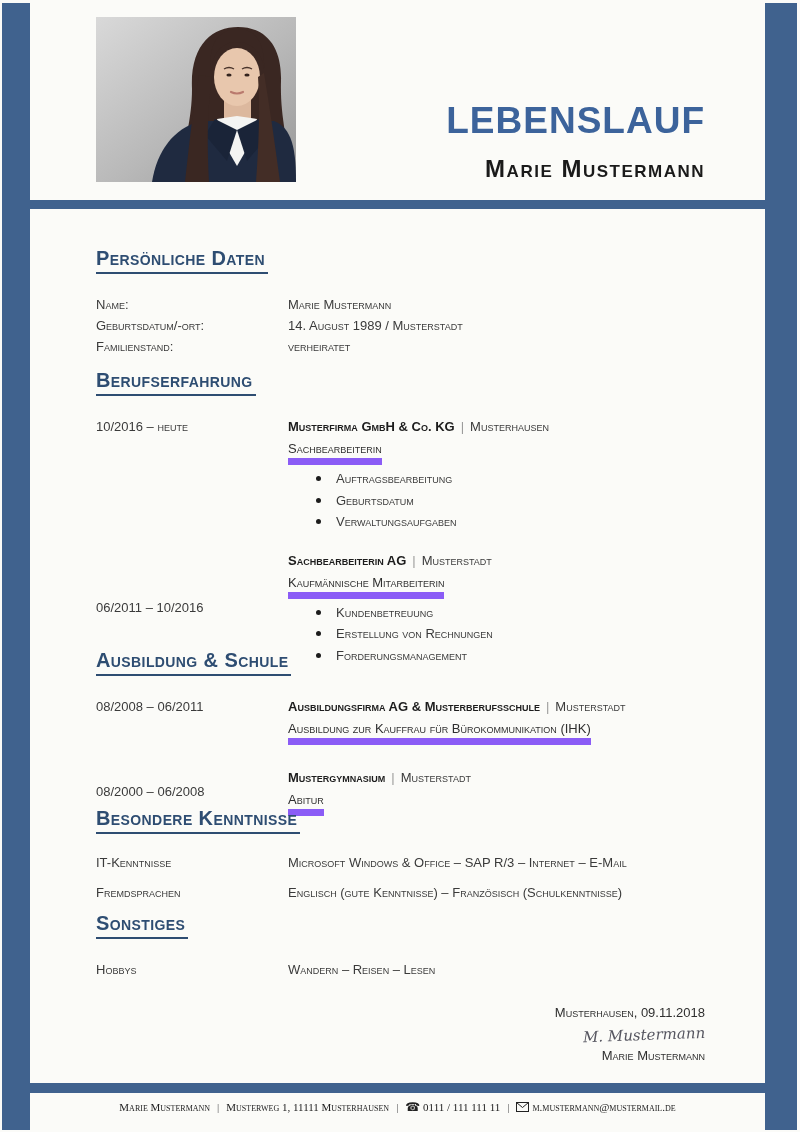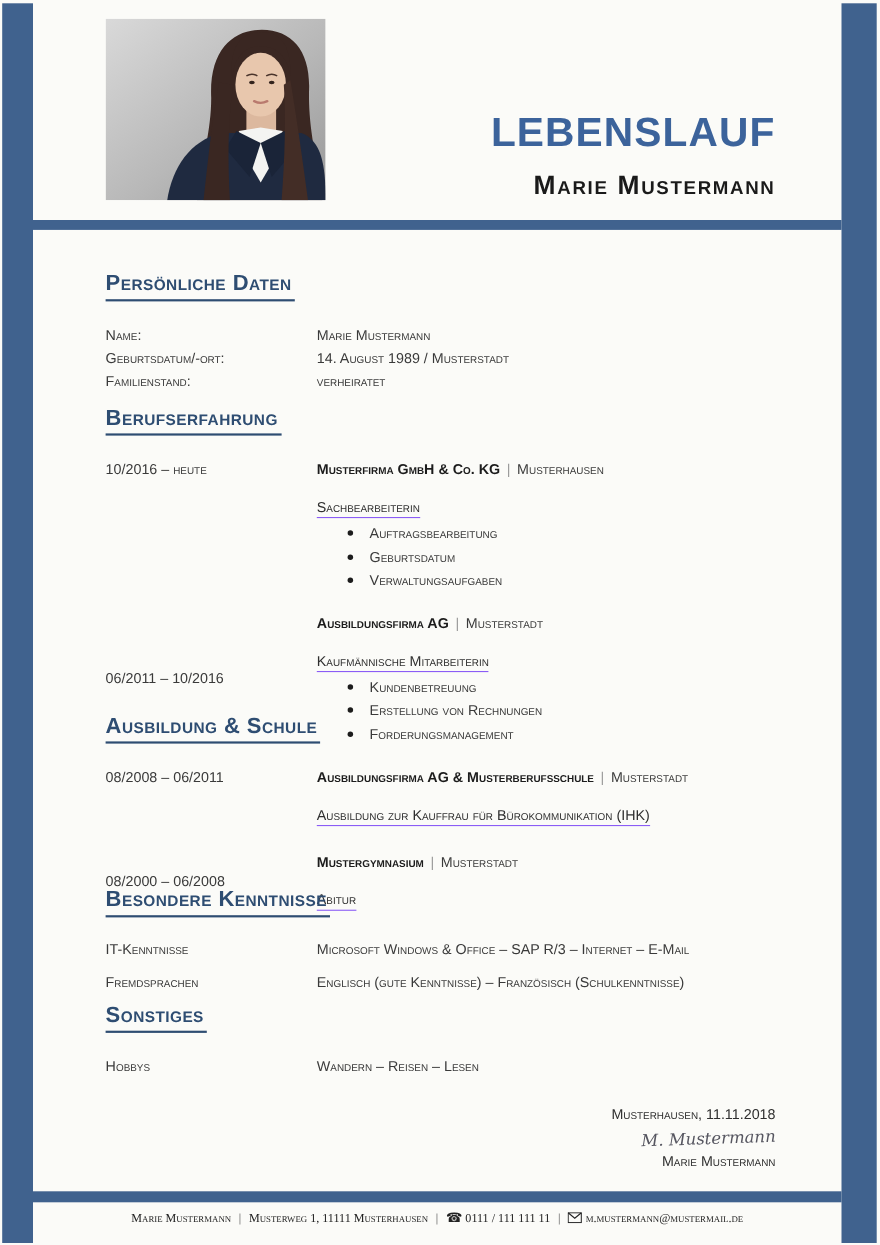--- a/index.html
+++ b/index.html
@@ -59,21 +59,21 @@
   .entry + .entry { margin-top:17px;align-items:center; }
   .sec-education .entry + .entry { margin-top:22px; }
   .entry .period { width:192px; flex-shrink:0; font-variant:small-caps; color:#3a3a3a; }
   .entry .details { flex:1; }
   .company-line { font-variant:small-caps; }
   .company { font-weight:bold; color:#1c1c1c; }
   .pipe { color:#9a9a9a; padding:0 6px; }
   .location { color:#3a3a3a; }
   .role {
     display:inline-block; font-variant:small-caps; color:#2f2f2f;
-    border-bottom:1px solid #8b5cf6; line-height:19px; margin-top:14px;
+    border-bottom:7px solid #8b5cf6; line-height:19px; margin-top:2px;
   }
   .bullets { margin-top:3px; }
   .bullet-row { display:flex; align-items:center; line-height:21.5px; }
   .dot {
     width:5px; height:5px; border-radius:50%; background:#1c1c1c;
     margin:0 15px 0 28px; flex-shrink:0;
   }
   .bullet-text { font-variant:small-caps; color:#3a3a3a; }
 
   
@@ -190,21 +190,21 @@
               <span class="bullet-text">Verwaltungsaufgaben</span>
             </div>
         </div>
       </div>
     </div>
 
     <div class="entry">
       <span class="period">06/2011 – 10/2016</span>
       <div class="details">
         <div class="company-line">
-          <span class="company">Ausbildungsfirma AG</span><span class="pipe">|</span><span class="location">Musterstadt</span>
+          <span class="company">Sachbearbeiterin AG</span><span class="pipe">|</span><span class="location">Musterstadt</span>
         </div>
         <span class="role">Kaufmännische Mitarbeiterin</span>
         <div class="bullets">
           <div class="bullet-row">
               <span class="dot"></span>
               <span class="bullet-text">Kundenbetreuung</span>
             </div>
           <div class="bullet-row">
               <span class="dot"></span>
               <span class="bullet-text">Erstellung von Rechnungen</span>
@@ -256,21 +256,21 @@
 
   <div class="section sec-other">
     <h2 class="section-heading">Sonstiges</h2>
     <div class="row">
       <span class="label">Hobbys</span>
       <span class="value">Wandern – Reisen – Lesen</span>
     </div>
   </div>
 
   <div class="signature">
-    <div class="sig-place">Musterhausen, 11.11.2018</div>
+    <div class="sig-place">Musterhausen, 09.11.2018</div>
     <span class="sig-script">M. Mustermann</span>
     <div class="sig-name">Marie Mustermann</div>
   </div>
 
   <div class="footer">
     <span>Marie Mustermann</span><span class="pipe">|</span><span>Musterweg 1, 11111 Musterhausen</span><span class="pipe">|</span><span class="icon-glyph">☎</span>
     <span>0111 / 111 111 11</span><span class="pipe">|</span><svg class="env-icon" width="13" height="10" viewBox="0 0 13 10">
         <rect x="0.5" y="0.5" width="12" height="9" fill="none" stroke="#222" stroke-width="1"></rect>
         <path d="M0.5,0.5 L6.5,5.5 L12.5,0.5" fill="none" stroke="#222" stroke-width="1"></path>
       </svg><span>m.mustermann@mustermail.de</span>

